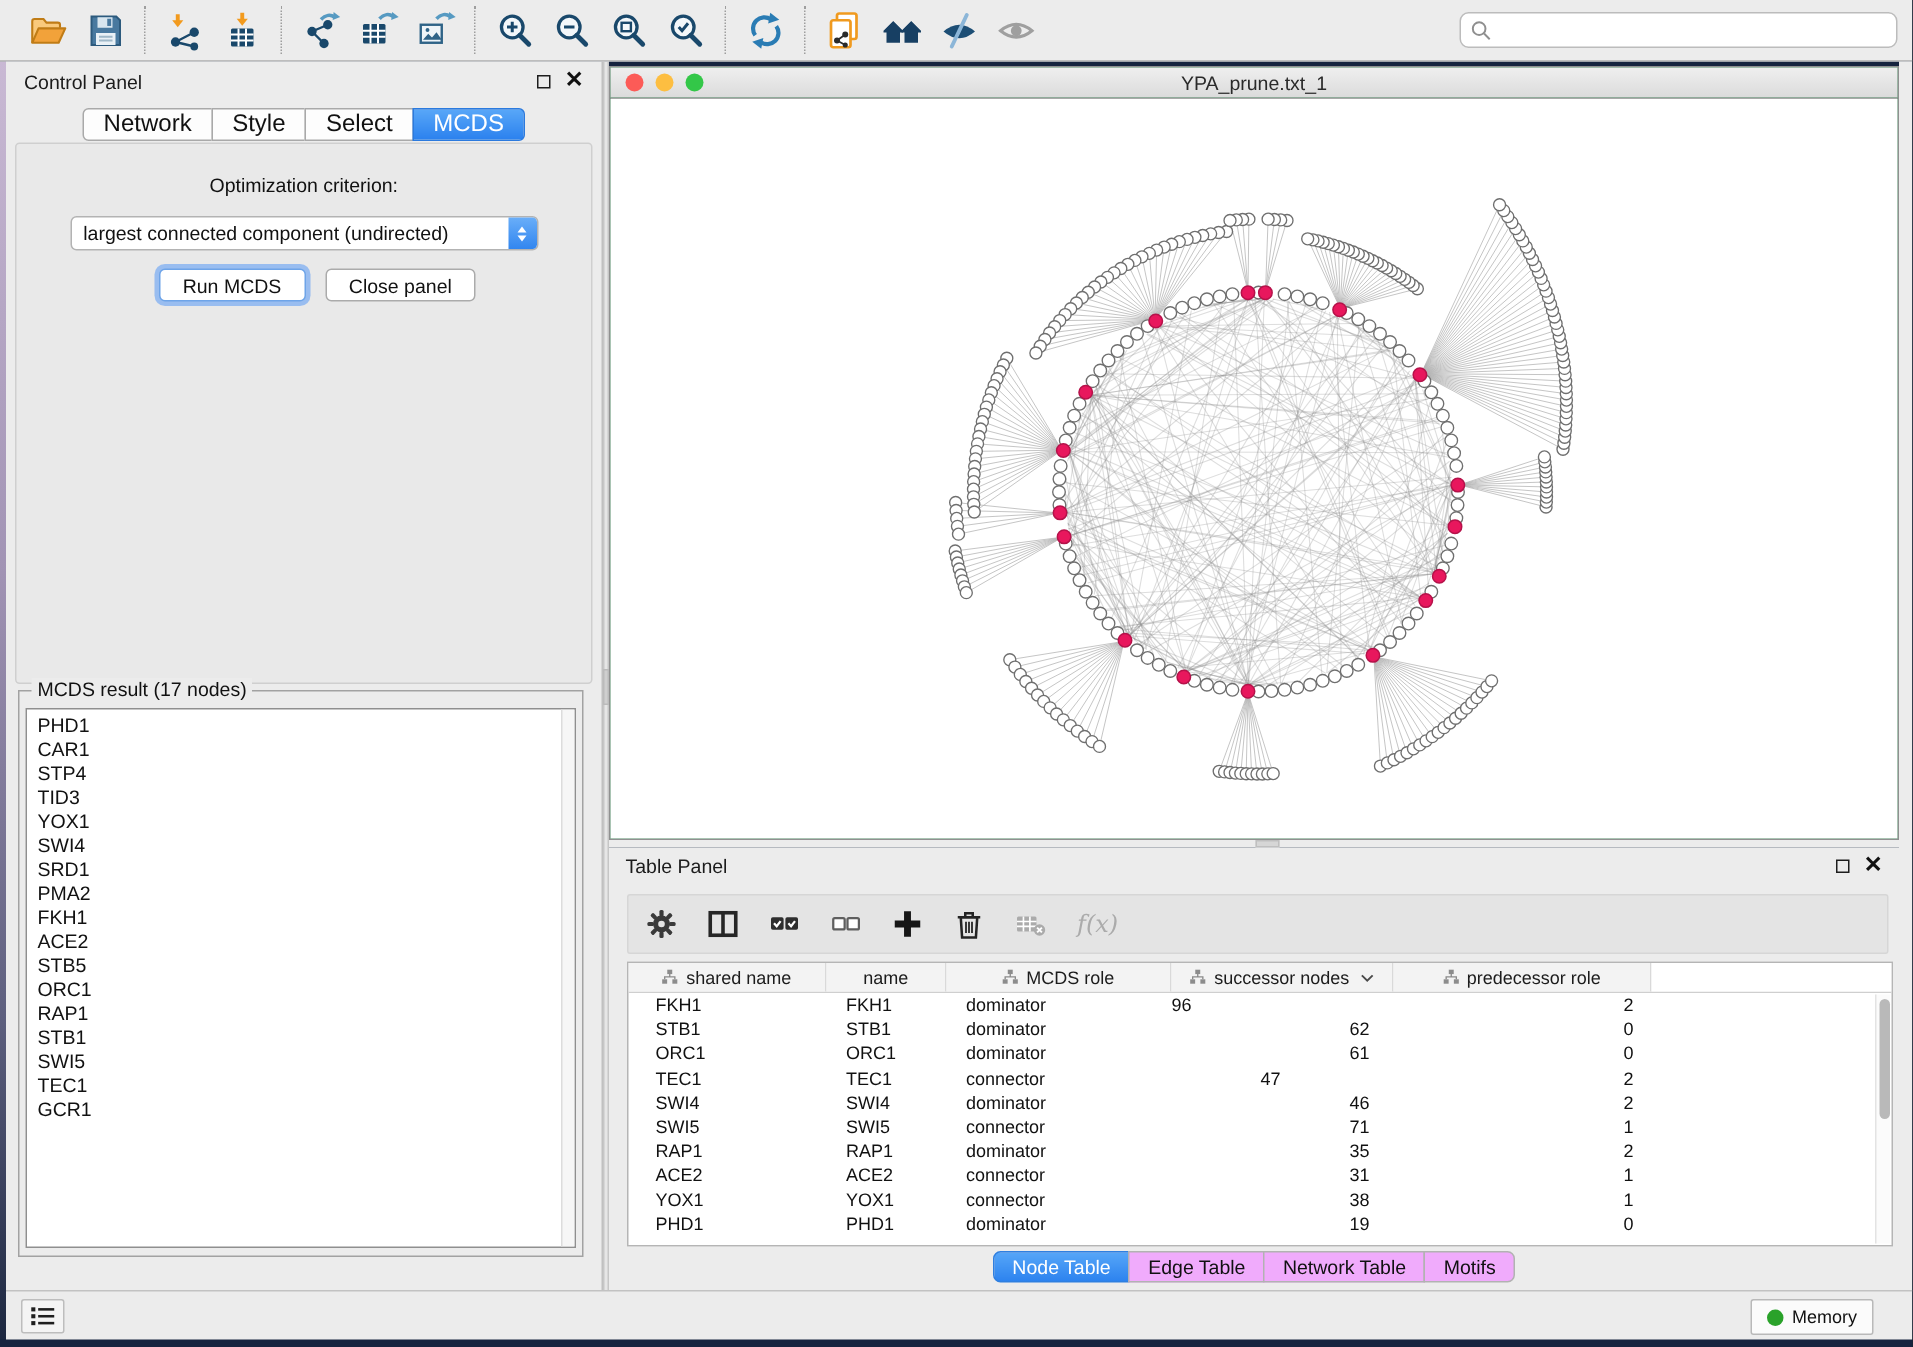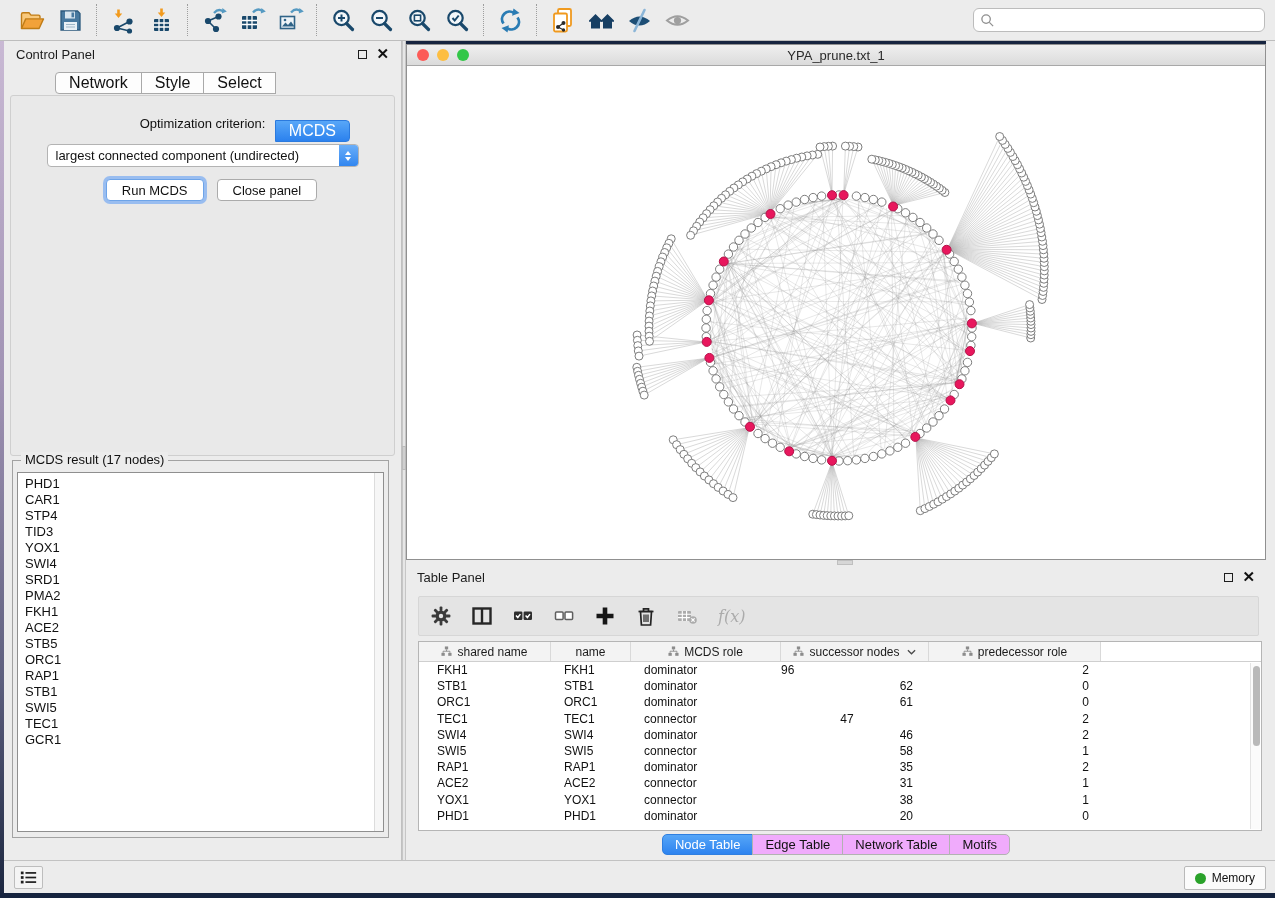--- a/index.html
+++ b/index.html
@@ -31,21 +31,21 @@
   .control-panel { position:absolute; left:4px; top:41px; width:398px; height:819px;
                    background:#ececec; border-right:1px solid #c0c0c0; }
   .cp-header { height:26px; display:flex; align-items:center; padding:0 12px; font-size:13px; color:#1c1c1c; }
   .win-controls { margin-left:auto; display:flex; align-items:center; gap:9px; }
   .win-float { width:9px; height:9px; border:1.5px solid #1d1d1d; display:inline-block; }
   .win-close { font-size:15px; font-weight:bold; color:#111; line-height:10px; }
   .cp-tabs { display:flex; justify-content:center; position:relative; z-index:2; margin-top:5px; }
   .cp-tab { height:22px; line-height:20px; padding:0 13px; font-size:16px; background:#fdfdfd;
             border:1px solid #a9a9a9; margin-left:-1px; color:#111; cursor:default; }
   .cp-tab:first-child { border-radius:4px 0 0 4px; margin-left:0; }
-  .cp-tab:last-child  { border-radius:0 4px 4px 0;margin-top:48px; }
+  .cp-tab:last-child  { border-radius:0 4px 4px 0; }
   .cp-tab.active { background:linear-gradient(#58a7f8,#2b81ee); border-color:#2b7ade; color:#fff; }
   .cp-box { position:absolute; left:6px; right:6px; top:54px; height:361px; background:#e9e9e9;
             border:1px solid #cfcfcf; border-radius:3px; }
   .cp-opt-label { text-align:center; margin-top:20px; font-size:13px; color:#111; }
   .cp-select { margin:13px auto 0; width:312px; height:23px; background:#fff; border:1px solid #b3b3b3;
                border-radius:4px; display:flex; align-items:center; overflow:hidden; }
   .cp-select-text { flex:1; font-size:13px; padding-left:8px; color:#111; white-space:nowrap; }
   .cp-select-cap { width:19px; height:23px; background:linear-gradient(#6cb0f9,#2f84ef);
                    display:flex; flex-direction:column; align-items:center; justify-content:center; gap:2px;
                    border-radius:0 3px 3px 0; }
@@ -107,21 +107,21 @@
   .tp-tab:first-child { border-radius:5px 0 0 5px; margin-left:0; }
   .tp-tab:last-child  { border-radius:0 5px 5px 0;text-align:center; }
   .tp-tab.active { background:linear-gradient(#56a6f8,#2d83ef); color:#fff; border-color:#2f7fe0; }
 
   
   .status-bar { position:absolute; left:4px; top:860px; width:1271px; height:33px; background:#ececec;
                 border-top:1px solid #c2c2c2; }
   .sb-left-btn { position:absolute; left:10px; top:5px; width:29px; height:23px; background:#f4f4f4;
                  border:1px solid #bdbdbd; border-radius:2px; display:flex; align-items:center; justify-content:center; }
   .sb-left-btn svg { width:21px; height:17px; }
-  .sb-memory { position:absolute; right:9px; top:5px; height:24px; padding:0 10px; background:#fbfbfb;
+  .sb-memory { position:absolute; right:26px; top:5px; height:24px; padding:0 10px; background:#fbfbfb;
                border:1px solid #b9b9b9; border-radius:2px; display:flex; align-items:center; gap:6px; font-size:12px; color:#111; }
   .mem-dot { width:11px; height:11px; border-radius:50%; }
 </style>
 </head>
 <body>
 
 <div class="screen">
   <div class="wall-left"></div>
   <div class="wall-bottom"></div>
 
@@ -1264,21 +1264,21 @@
             <div class="tp-td" style="width: 132px; padding-left: 18px;">SWI4</div>
             <div class="tp-td" style="width: 80px; padding-left: 13px;">SWI4</div>
             <div class="tp-td" style="width: 150px; padding-left: 13px;">dominator</div>
             <div class="tp-td" style="width: 148px; text-align: right; padding-right: 16px;">46</div>
             <div class="tp-td" style="width: 172px; text-align: right; padding-right: 12px;">2</div>
           </div>
           <div class="tp-row">
             <div class="tp-td" style="width: 132px; padding-left: 18px;">SWI5</div>
             <div class="tp-td" style="width: 80px; padding-left: 13px;">SWI5</div>
             <div class="tp-td" style="width: 150px; padding-left: 13px;">connector</div>
-            <div class="tp-td" style="width: 148px; text-align: right; padding-right: 16px;">58</div>
+            <div class="tp-td" style="width: 148px; text-align: right; padding-right: 16px;">71</div>
             <div class="tp-td" style="width: 172px; text-align: right; padding-right: 12px;">1</div>
           </div>
           <div class="tp-row">
             <div class="tp-td" style="width: 132px; padding-left: 18px;">RAP1</div>
             <div class="tp-td" style="width: 80px; padding-left: 13px;">RAP1</div>
             <div class="tp-td" style="width: 150px; padding-left: 13px;">dominator</div>
             <div class="tp-td" style="width: 148px; text-align: right; padding-right: 16px;">35</div>
             <div class="tp-td" style="width: 172px; text-align: right; padding-right: 12px;">2</div>
           </div>
           <div class="tp-row">
@@ -1292,21 +1292,21 @@
             <div class="tp-td" style="width: 132px; padding-left: 18px;">YOX1</div>
             <div class="tp-td" style="width: 80px; padding-left: 13px;">YOX1</div>
             <div class="tp-td" style="width: 150px; padding-left: 13px;">connector</div>
             <div class="tp-td" style="width: 148px; text-align: right; padding-right: 16px;">38</div>
             <div class="tp-td" style="width: 172px; text-align: right; padding-right: 12px;">1</div>
           </div>
           <div class="tp-row">
             <div class="tp-td" style="width: 132px; padding-left: 18px;">PHD1</div>
             <div class="tp-td" style="width: 80px; padding-left: 13px;">PHD1</div>
             <div class="tp-td" style="width: 150px; padding-left: 13px;">dominator</div>
-            <div class="tp-td" style="width: 148px; text-align: right; padding-right: 16px;">20</div>
+            <div class="tp-td" style="width: 148px; text-align: right; padding-right: 16px;">19</div>
             <div class="tp-td" style="width: 172px; text-align: right; padding-right: 12px;">0</div>
           </div>
         </div>
       <div class="tp-vscroll">
           <div class="tp-thumb"></div>
         </div>
     </div>
     <div class="tp-tabs" id="tp-tabs">
         <span class="tp-tab active">Node Table</span>
         <span class="tp-tab">Edge Table</span>

